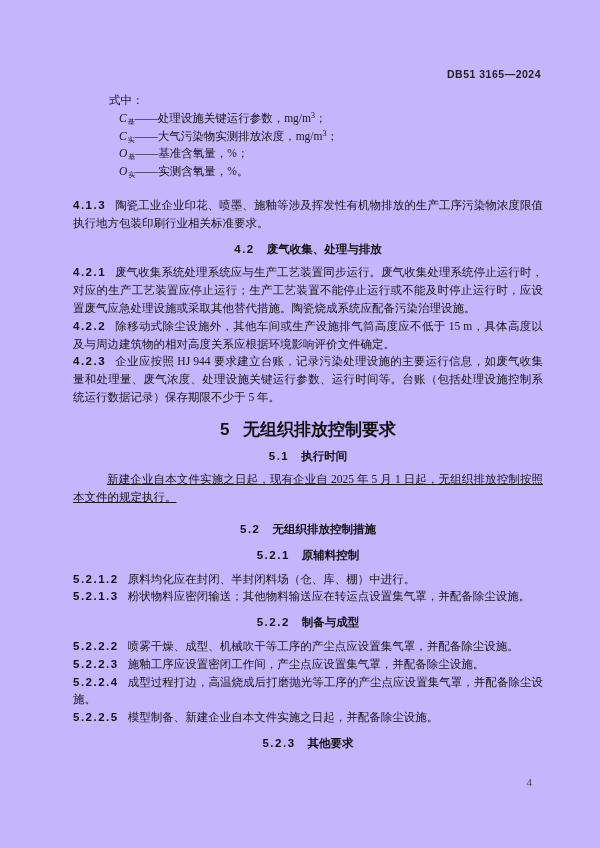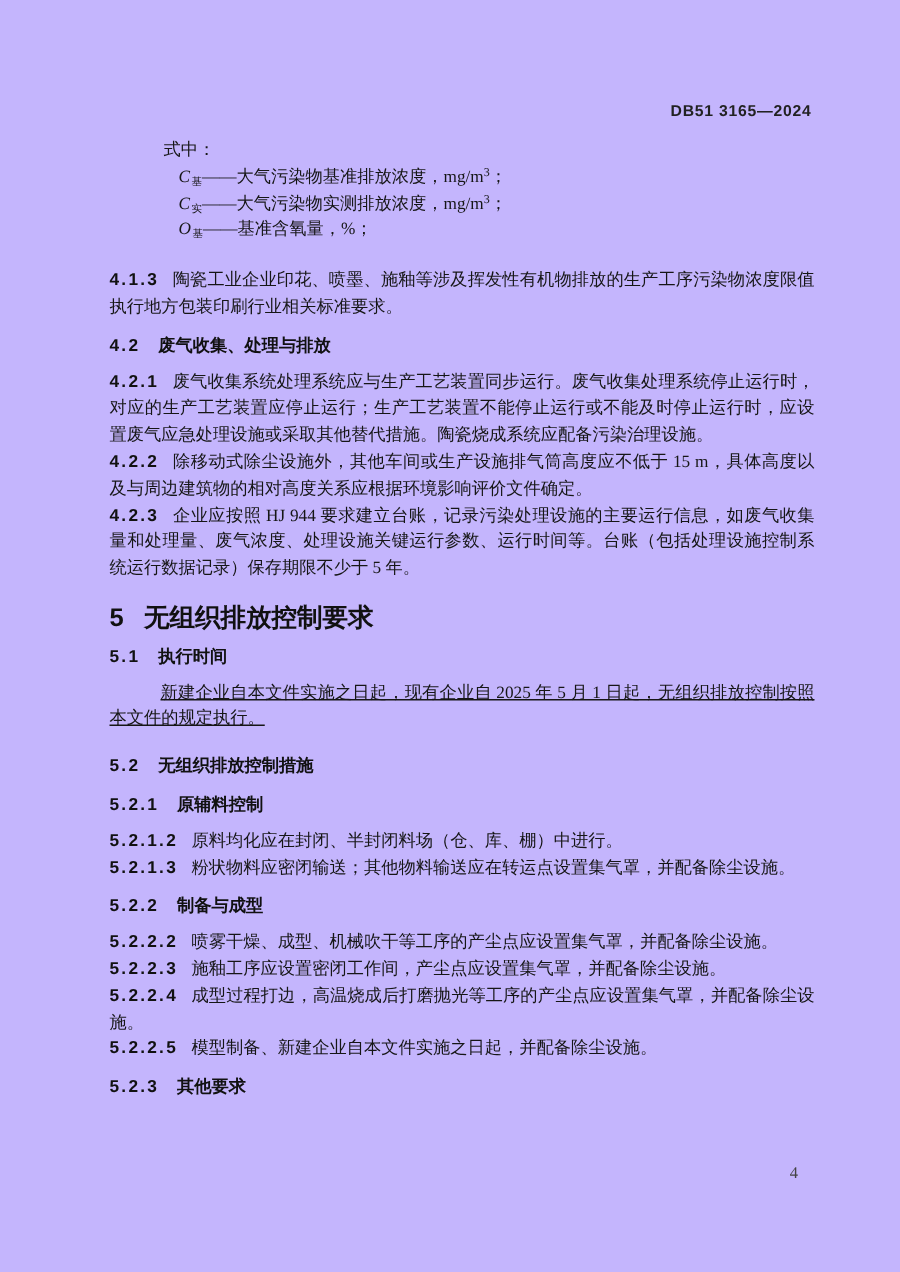--- a/index.html
+++ b/index.html
@@ -34,21 +34,21 @@
   p.clause{margin:0;}
   p.clause.first{margin-top:16px;}
   .num{
     font-family:"Liberation Sans","DejaVu Sans",sans-serif;
     font-weight:bold;font-style:normal;letter-spacing:1.5px;
     margin-right:9px;white-space:nowrap;color:#111;
   }
   
   .h1,.h2{
     font-family:"Liberation Sans","DejaVu Sans",sans-serif;
-    font-weight:bold;color:#111;text-align:left;
+    font-weight:bold;color:#111;text-align:center;
   }
   .h2{font-size:11.5px;margin:8px 0 6px 0;}
   .h1{font-size:17px;margin:14px 0 9px 0;}
   .h1 .num,.h2 .num{margin-right:12px;}
   
   p.plain{margin:1px 0 14px 0;text-indent:34px;text-decoration:underline;}
   .page-number{
     position:absolute;top:774px;right:68px;
     font-size:11px;color:#444;
     font-family:"Liberation Serif","DejaVu Serif",serif;
@@ -58,26 +58,27 @@
 <body>
 
 <div class="page">
 
   <div class="running-head">DB51 3165—2024</div>
 
   <div class="content">
 
     <div class="fk-intro">式中：</div>
 
-    <div class="keyline"><i class="sym">C</i><sub class="sub">基</sub><span>——大气污染物基准排放浓度，mg/m</span><sup class="sup">3</sup><span>；</span></div>
+    <div class="keyline"><i class="sym">C</i><sub class="sub">基</sub><span>——处理设施关键运行参数，mg/m</span><sup class="sup">3</sup><span>；</span></div>
 
     <div class="keyline"><i class="sym">C</i><sub class="sub">实</sub><span>——大气污染物实测排放浓度，mg/m</span><sup class="sup">3</sup><span>；</span></div>
 
     <div class="keyline"><i class="sym">O</i><sub class="sub">基</sub><span>——基准含氧量，%；</span></div>
 
+    <div class="keyline"><i class="sym">O</i><sub class="sub">实</sub><span>——实测含氧量，%。</span></div>
 
     <p class="clause first"><b class="num">4.1.3</b><span>陶瓷工业企业印花、喷墨、施釉等涉及挥发性有机物排放的生产工序污染物浓度限值执行地方包装印刷行业相关标准要求。</span></p>
 
     <div class="h2"><span class="num">4.2</span><span>废气收集、处理与排放</span></div>
 
     <p class="clause"><b class="num">4.2.1</b><span>废气收集系统处理系统应与生产工艺装置同步运行。废气收集处理系统停止运行时，对应的生产工艺装置应停止运行；生产工艺装置不能停止运行或不能及时停止运行时，应设置废气应急处理设施或采取其他替代措施。陶瓷烧成系统应配备污染治理设施。</span></p>
 
     <p class="clause"><b class="num">4.2.2</b><span>除移动式除尘设施外，其他车间或生产设施排气筒高度应不低于 15 m，具体高度以及与周边建筑物的相对高度关系应根据环境影响评价文件确定。</span></p>
 
     <p class="clause"><b class="num">4.2.3</b><span>企业应按照 HJ 944 要求建立台账，记录污染处理设施的主要运行信息，如废气收集量和处理量、废气浓度、处理设施关键运行参数、运行时间等。台账（包括处理设施控制系统运行数据记录）保存期限不少于 5 年。</span></p>

